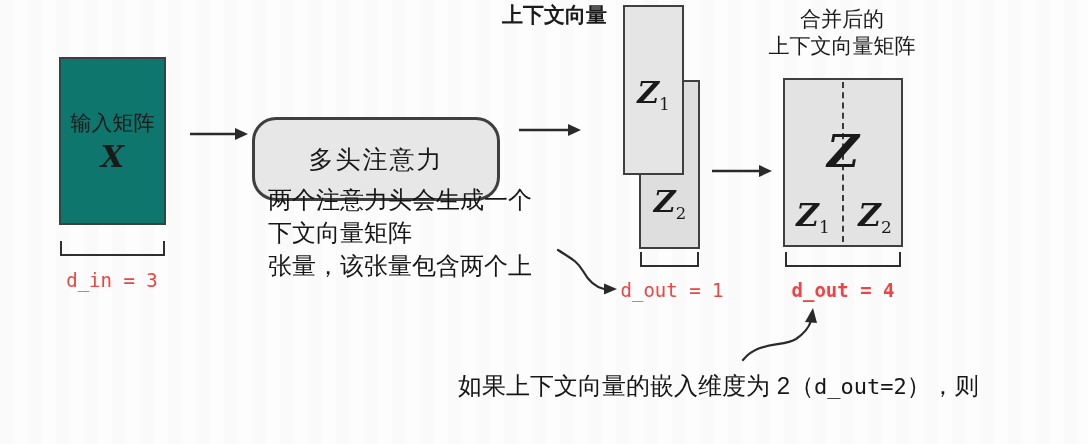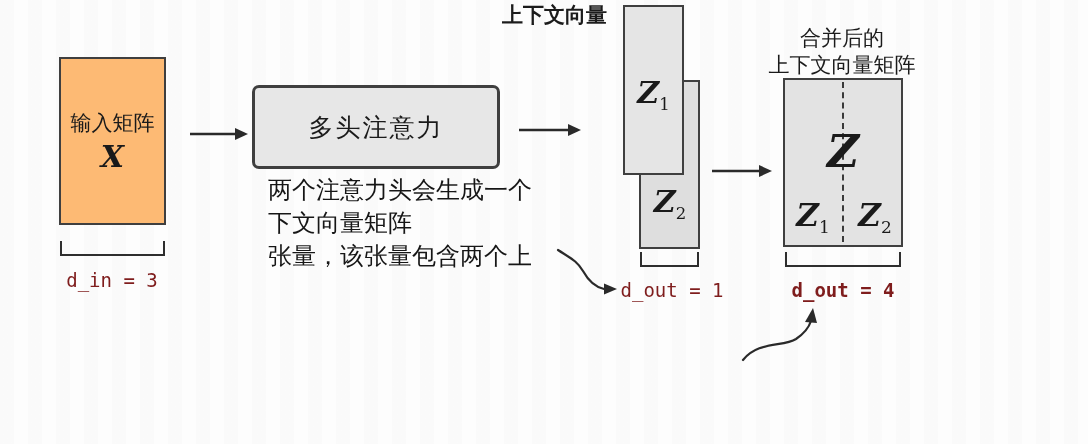--- a/index.html
+++ b/index.html
@@ -6,93 +6,94 @@
   body{
     width:1088px;height:444px;position:relative;overflow:hidden;
     background:
       repeating-linear-gradient(90deg, rgba(0,0,0,0.012) 0 14px, rgba(0,0,0,0) 14px 28px),
       #fdfdfd;
     font-family:"Liberation Sans","DejaVu Sans",sans-serif;
     color:#1a1a1a;
   }
   .abs{position:absolute;}
   .matrix-box{
-    position:absolute;background:#fdba74;border:2px solid #3f3f3f;
+    position:absolute;background:#0f766e;border:2px solid #3f3f3f;
     box-sizing:border-box;display:flex;flex-direction:column;
     align-items:center;justify-content:center;
   }
   .rounded-box{
     position:absolute;background:#e7e7e7;border:3px solid #3f3f3f;
-    border-radius:7px;box-sizing:border-box;
-    display:flex;align-items:center;justify-content:center;
+    border-radius:24px;box-sizing:border-box;
+    display:flex;align-items:center;justify-content:center;margin-top:32px;
   }
   .serif-sym{font-family:"DejaVu Serif","Liberation Serif",serif;font-style:italic;font-weight:bold;}
   .serif-sym sub{font-style:normal;font-weight:normal;font-size:0.55em;font-family:"DejaVu Serif",serif;}
   .bracket{
     position:absolute;box-sizing:border-box;
     border-left:2px solid #2e2e2e;border-right:2px solid #2e2e2e;border-bottom:2px solid #2e2e2e;
   }
   .dimlabel{
     position:absolute;font-family:"DejaVu Sans Mono","Liberation Mono",monospace;
-    font-size:19px;color:#7f1d1d;text-align:center;white-space:nowrap;
+    font-size:19px;color:#ef4444;text-align:center;white-space:nowrap;
   }
   .cjk-note{font-size:24px;line-height:33px;color:#161616;white-space:nowrap;}
   .cjk-small{font-size:21px;line-height:27px;color:#1b1b1b;white-space:nowrap;}
   .mono-inline{font-family:"DejaVu Sans Mono","Liberation Mono",monospace;font-size:22px;}
   svg.overlay{position:absolute;left:0;top:0;pointer-events:none;}
 </style>
 </head>
 <body>
 
 <div class="matrix-box" style="left:59px;top:57px;width:107px;height:168px;">
   <div style="font-size:21px;">输入矩阵</div>
   <div class="serif-sym" style="font-size:30px;margin-top:2px;">X</div>
 </div>
 <div class="bracket" style="left:60px;top:241px;width:105px;height:15px;"></div>
 <div class="dimlabel" style="left:57px;top:269px;width:110px;">d_in = 3</div>
 
 <div class="rounded-box" style="left:252px;top:85px;width:248px;height:84px;">
   <div style="font-size:25px;letter-spacing:2px;">多头注意力</div>
 </div>
 
-<div class="abs cjk-note" style="left:268px;top:173px;">
+<div class="abs cjk-note" style="left:268px;top:183px;">
   <div>两个注意力头会生成一个</div>
   <div>下文向量矩阵</div>
   <div>张量，该张量包含两个上</div>
 </div>
 
 <div class="abs cjk-small" style="left:502px;top:1px;font-weight:bold;">
   <div>上下文向量</div>
 </div>
 
 <div class="matrix-box" style="left:639px;top:80px;width:61px;height:169px;background:#dedede;z-index:1;"></div>
 <div class="abs serif-sym" style="left:641px;top:184px;width:58px;text-align:center;font-size:30px;z-index:3;"><span>Z</span><sub>2</sub></div>
 
 <div class="matrix-box" style="left:623px;top:5px;width:61px;height:170px;background:#e5e5e5;z-index:2;">
   <div class="serif-sym" style="font-size:30px;margin-top:8px;"><span>Z</span><sub>1</sub></div>
 </div>
 
 <div class="bracket" style="left:640px;top:252px;width:59px;height:15px;"></div>
 <div class="dimlabel" style="left:617px;top:279px;width:110px;">d_out = 1</div>
 
-<div class="abs cjk-small" style="left:761px;top:24px;width:162px;text-align:center;">
+<div class="abs cjk-small" style="left:761px;top:5px;width:162px;text-align:center;">
   <div>合并后的</div>
   <div>上下文向量矩阵</div>
 </div>
 
 <div class="matrix-box" style="left:783px;top:78px;width:120px;height:169px;background:#e3e3e3;"></div>
 <div class="abs" style="left:842px;top:82px;height:160px;border-left:2px dashed #3a3a3a;"></div>
 <div class="abs serif-sym" style="left:783px;top:126px;width:120px;text-align:center;font-size:44px;">Z</div>
 <div class="abs serif-sym" style="left:783px;top:197px;width:60px;text-align:center;font-size:31px;"><span>Z</span><sub>1</sub></div>
 <div class="abs serif-sym" style="left:845px;top:197px;width:60px;text-align:center;font-size:31px;"><span>Z</span><sub>2</sub></div>
 
 <div class="bracket" style="left:785px;top:252px;width:116px;height:15px;"></div>
 <div class="dimlabel" style="left:787px;top:279px;width:112px;font-weight:bold;">d_out = 4</div>
 
 <div class="abs cjk-note" style="left:458px;top:370px;line-height:32px;">
+  <div><span>如果上下文向量的嵌入维度为 2（</span><span class="mono-inline">d_out=2</span><span>），则</span></div>
 </div>
 
 <svg class="overlay" width="1088" height="444" viewBox="0 0 1088 444">
 
   <line x1="190" y1="134" x2="236" y2="134" stroke="#2a2a2a" stroke-width="2.6"></line>
   <polygon points="235,128 248,134 235,140" fill="#2a2a2a"></polygon>
 
   <line x1="519" y1="130" x2="569" y2="130" stroke="#2a2a2a" stroke-width="2.6"></line>
   <polygon points="568,124 581,130 568,136" fill="#2a2a2a"></polygon>
 

